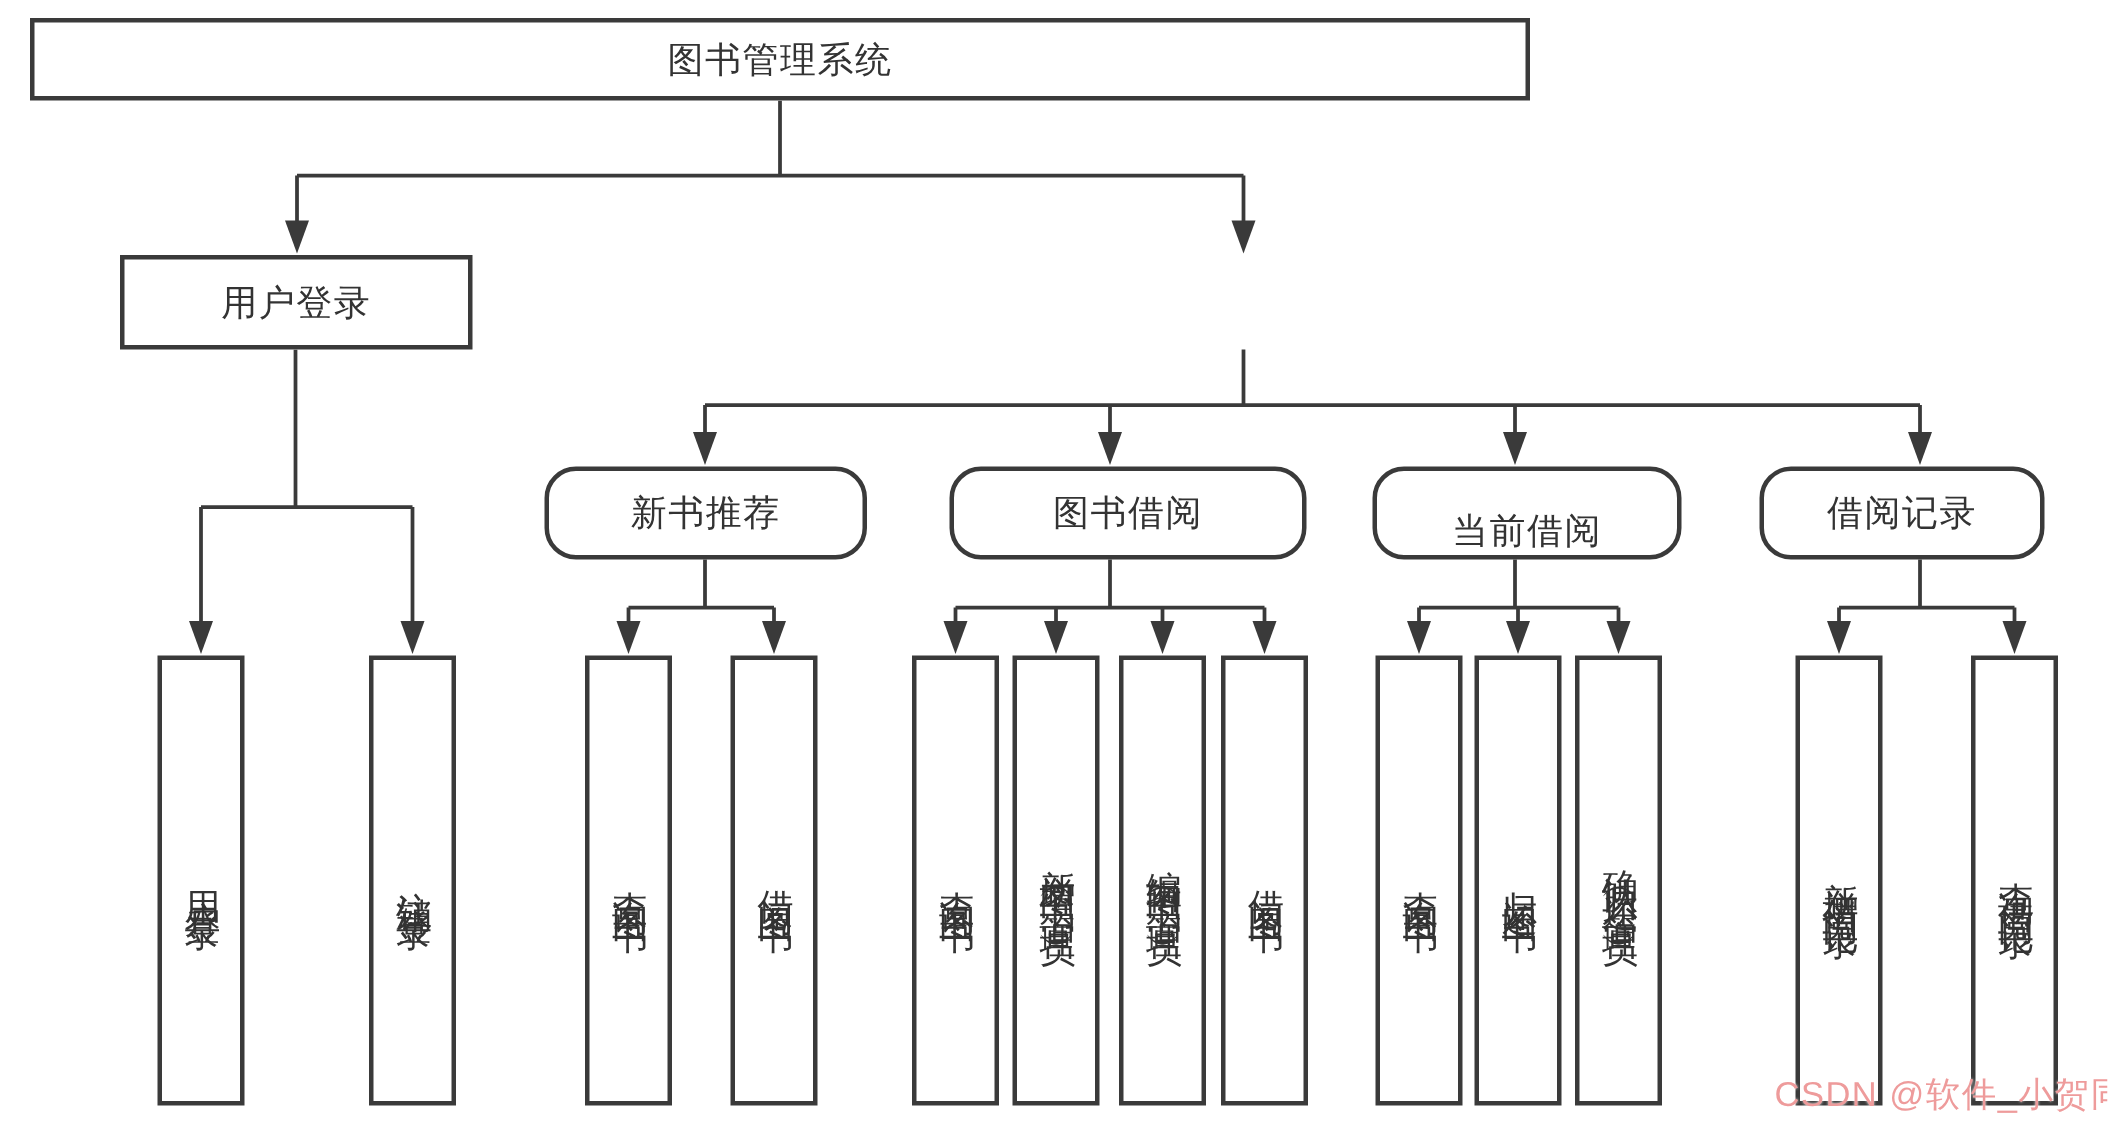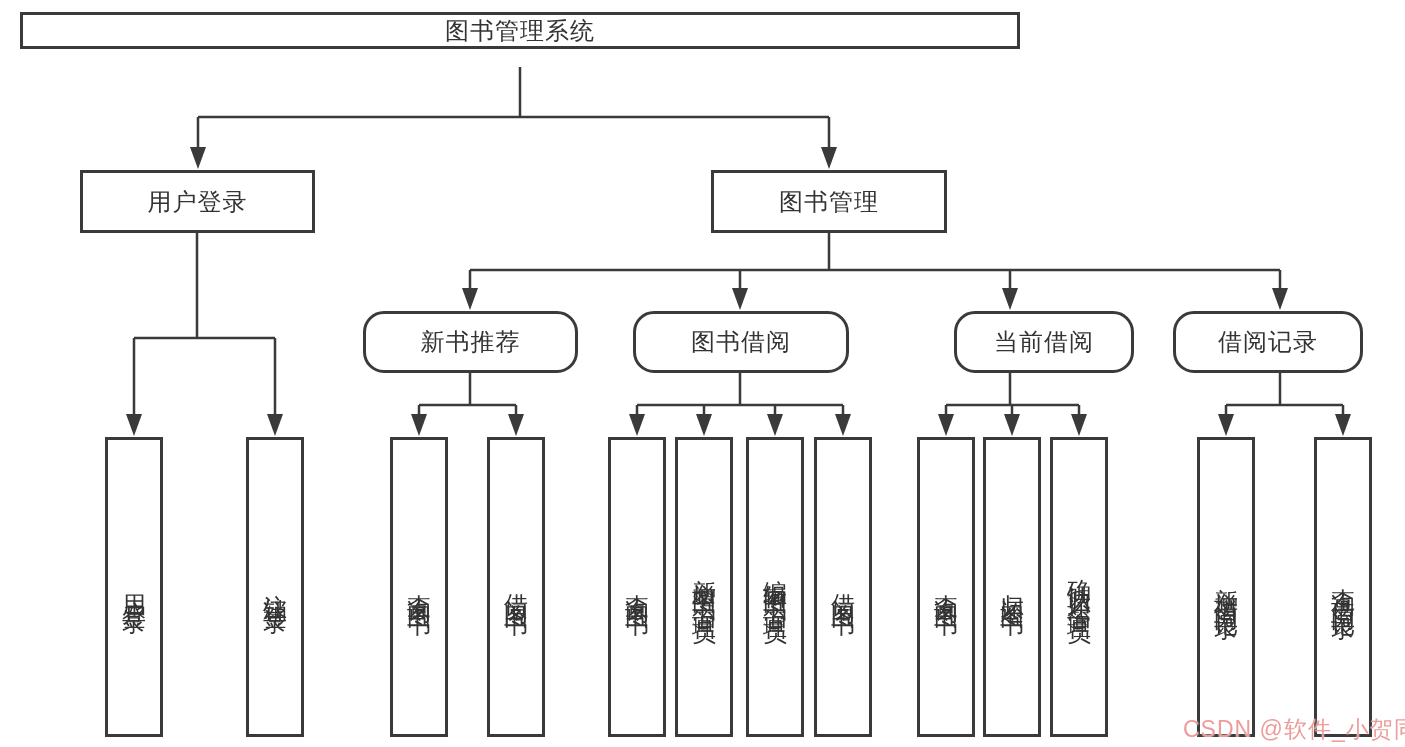--- a/index.html
+++ b/index.html
@@ -25,28 +25,28 @@
     align-items: center;
     justify-content: center;
     z-index: 1;
   }
   .node .lbl {
     font-size: 24px;
     color: #333333;
     letter-spacing: 1px;
     white-space: nowrap;
   }
-  .title-box  { left: 20px;  top: 12px;  width: 1000px; height: 37px; }
+  .title-box  { left: 20px;  top: 12px;  width: 1000px; height: 55px; }
   .lv2        { top: 170px;  height: 63px; }
   .lv2.user-login      { left: 80px;  width: 235px; }
   .lv2.book-management { left: 711px; width: 236px; }
   .lv3        { top: 311px;  height: 62px; border-radius: 21px; }
   .lv3.new-book-recommend { left: 363px;  width: 215px; }
-  .lv3.book-borrow        { left: 633px;  width: 216px; }
-  .lv3.current-borrow     { left: 954px;  width: 180px; }
+  .lv3.book-borrow        { left: 633px;  width: 238px; }
+  .lv3.current-borrow     { left: 915px;  width: 206px; align-items: flex-end; }
   .lv3.borrow-record      { left: 1173px; width: 190px; }
   .leaf { top: 437px; width: 58px; height: 300px; }
   .leaf .lbl {
     writing-mode: vertical-rl;
     text-orientation: mixed;
     font-size: 24px;
     letter-spacing: 6px;
     line-height: 1;
     color: #333333;
     white-space: nowrap;
@@ -144,23 +144,20 @@
     </g>
   </svg>
 
   <div class="node title-box">
     <span class="lbl">图书管理系统</span>
   </div>
 
   <div class="node lv2 user-login">
     <span class="lbl">用户登录</span>
   </div>
-  <div class="node lv2 book-management">
-    <span class="lbl">图书管理</span>
-  </div>
 
   <div class="node lv3 new-book-recommend">
     <span class="lbl">新书推荐</span>
   </div>
   <div class="node lv3 book-borrow">
     <span class="lbl">图书借阅</span>
   </div>
   <div class="node lv3 current-borrow">
     <span class="lbl">当前借阅</span>
   </div>

